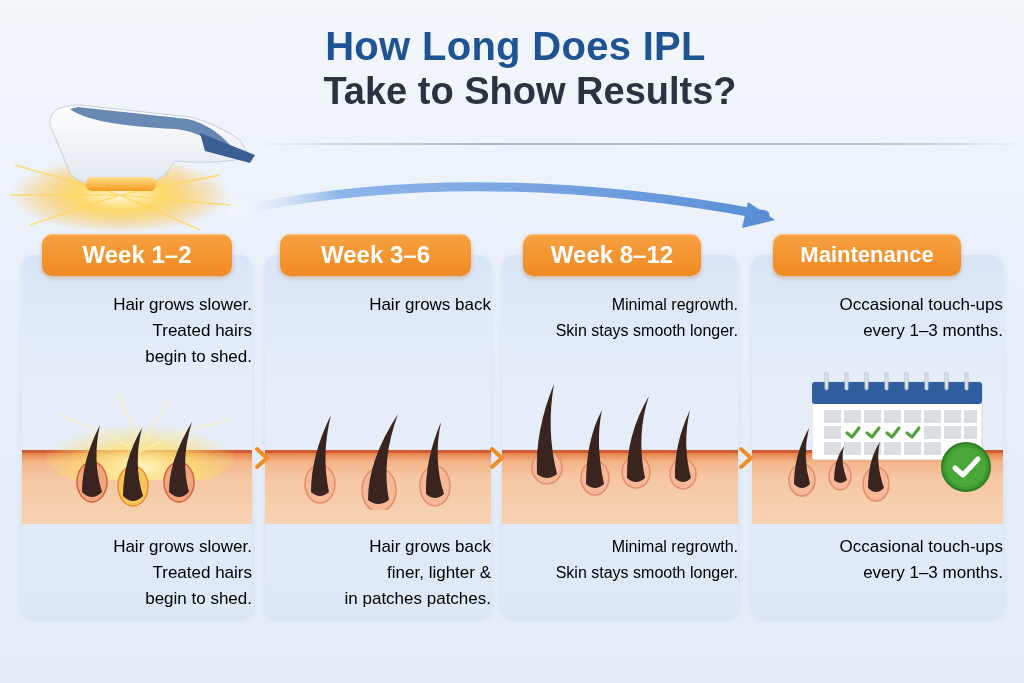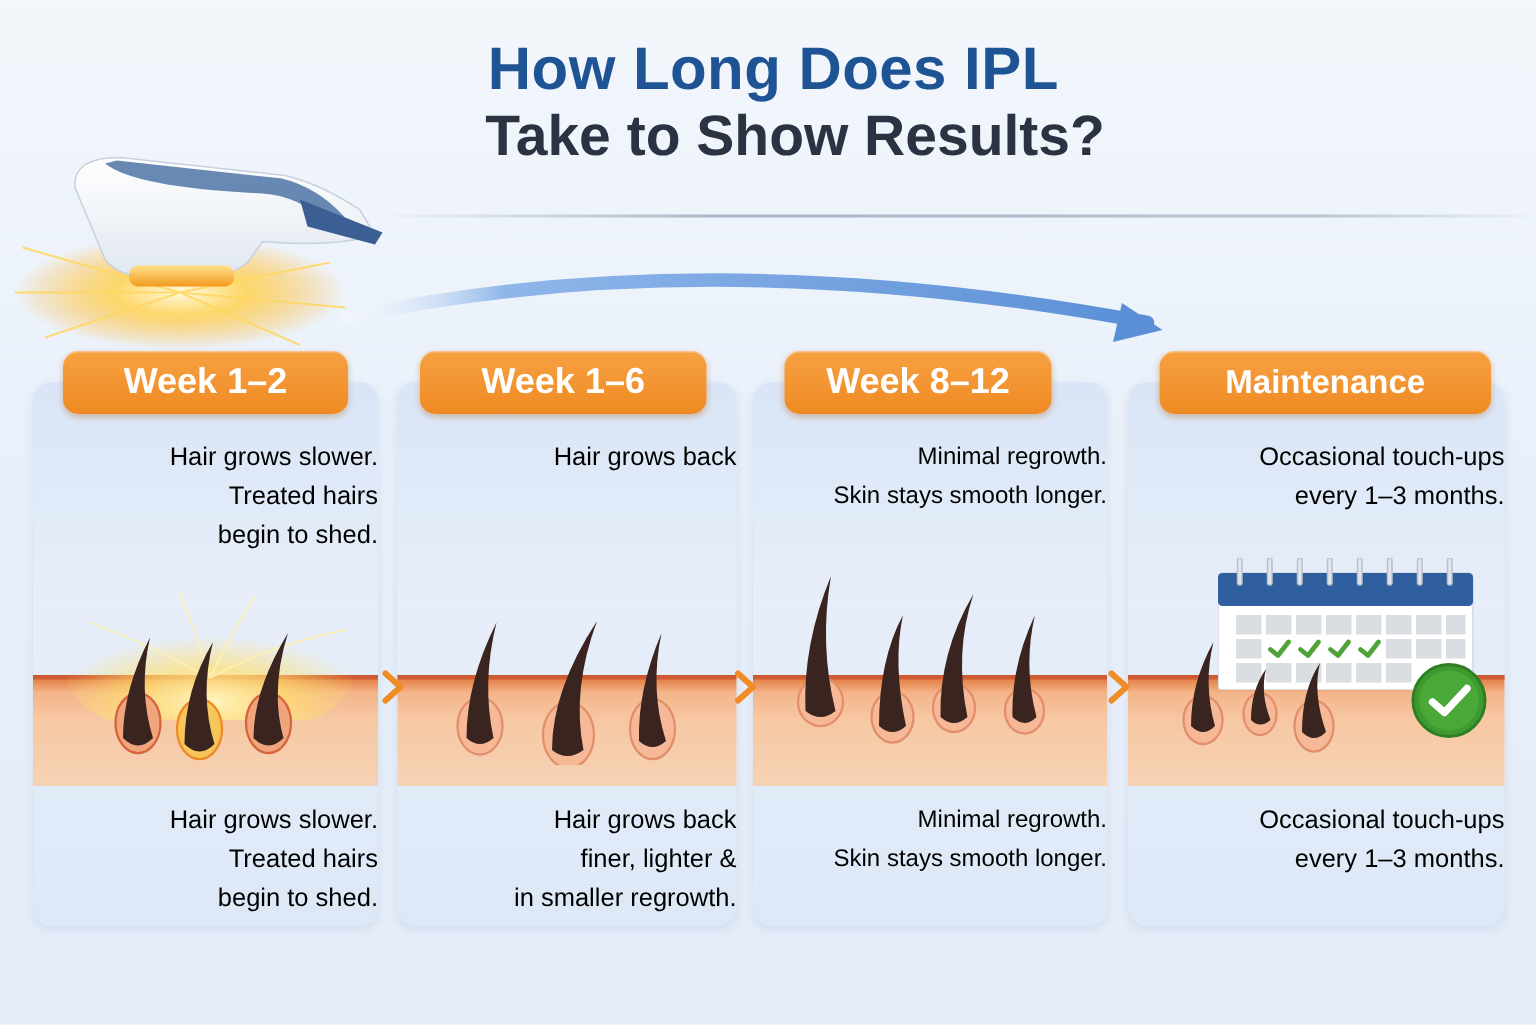--- a/index.html
+++ b/index.html
@@ -26,21 +26,21 @@
   .p3 { left: 502px; width: 236px; }
   .p4 { left: 752px; width: 251px; }
 
   .badge { position: absolute; top: 234px; height: 42px; border-radius: 10px;
     background: linear-gradient(180deg, #f7a142 0%, #ef8a22 100%);
     box-shadow: 0 2px 4px rgba(180,90,10,0.35), inset 0 1px 0 rgba(255,255,255,0.35);
     color: #fff; font-weight: bold; font-size: 24px; text-align: center; line-height: 42px; z-index: 3; }
   .b1 { left: 42px; width: 190px; }
   .b2 { left: 280px; width: 191px; }
   .b3 { left: 523px; width: 178px; }
-  .b4 { left: 773px; width: 221px; font-size: 22px; }
+  .b4 { left: 773px; width: 188px; font-size: 22px; }
 
   .desc { position: absolute; text-align: right; color: #000000; font-size: 17px; line-height: 26px; z-index: 3; }
   .desc span { display: block; }
 
   .skin { position: absolute; top: 450px; height: 74px; z-index: 2;
     background: linear-gradient(180deg, #d9643a 0px, #e6874f 4px, #f4b58a 12px, #f6c8a3 40%, #f6d2b4 100%); }
   .skin::before { content: ""; position: absolute; left: 0; right: 0; top: 0; height: 3px; background: #c9522d; opacity: .7; }
   .s1 { left: 22px; width: 230px; }
   .s2 { left: 265px; width: 226px; }
   .s3 { left: 502px; width: 236px; }
@@ -103,21 +103,21 @@
   <path d="M10 52 Q250 0 545 55" stroke="url(#arr)" stroke-width="9" fill="none" stroke-linecap="round"></path>
   <polygon points="528,42 555,60 522,68" fill="#5a8fd6"></polygon>
 </svg>
 
 <div class="panel p1"></div>
 <div class="panel p2"></div>
 <div class="panel p3"></div>
 <div class="panel p4"></div>
 
 <div class="badge b1">Week 1–2</div>
-<div class="badge b2">Week 1–6</div>
+<div class="badge b2">Week 3–6</div>
 <div class="badge b3">Week 8–12</div>
 <div class="badge b4">Maintenance</div>
 
 <div class="desc" style="left:22px; width:230px; top:292px;">
   <span>Hair grows slower.</span>
   <span>Treated hairs</span>
   <span>begin to shed.</span>
 </div>
 <div class="desc" style="left:265px; width:226px; top:292px;">
   <span>Hair grows back</span>
@@ -251,21 +251,21 @@
 </svg>
 
 <div class="desc" style="left:22px; width:230px; top:534px;">
   <span>Hair grows slower.</span>
   <span>Treated hairs</span>
   <span>begin to shed.</span>
 </div>
 <div class="desc" style="left:265px; width:226px; top:534px;">
   <span>Hair grows back</span>
   <span>finer, lighter &amp;</span>
-  <span>in smaller regrowth.</span>
+  <span>in patches patches.</span>
 </div>
 <div class="desc" style="left:502px; width:236px; top:534px; font-size:16px;">
   <span>Minimal regrowth.</span>
   <span>Skin stays smooth longer.</span>
 </div>
 <div class="desc" style="left:752px; width:251px; top:534px;">
   <span>Occasional touch-ups</span>
   <span>every 1–3 months.</span>
 </div>
 

